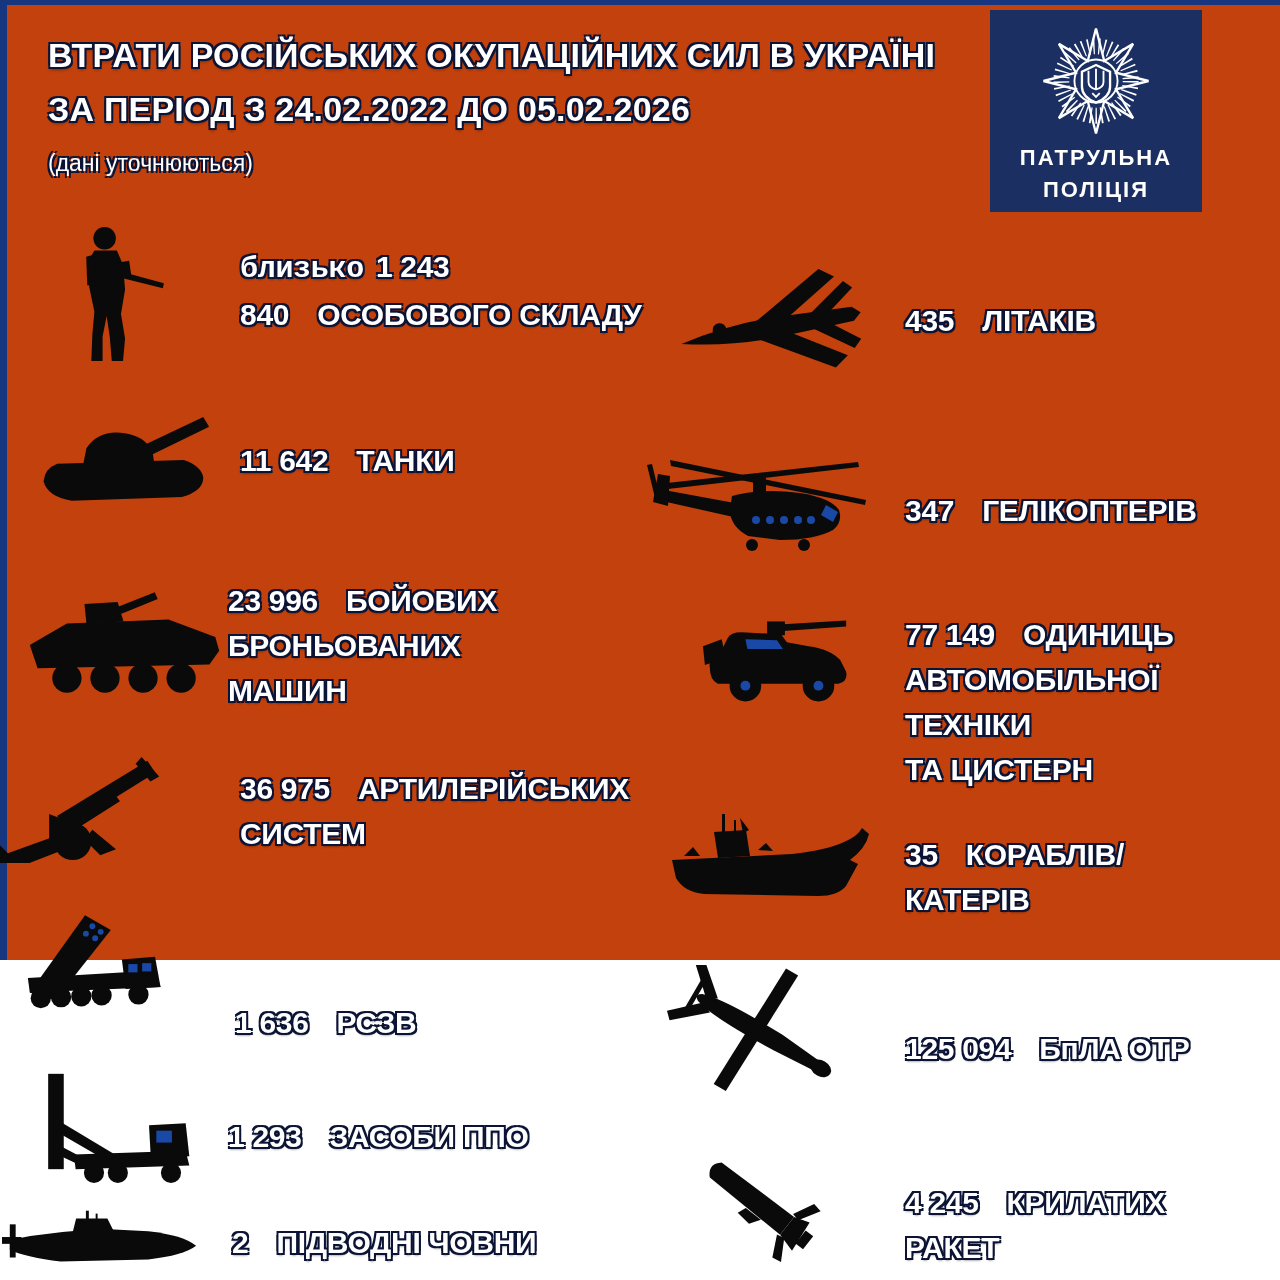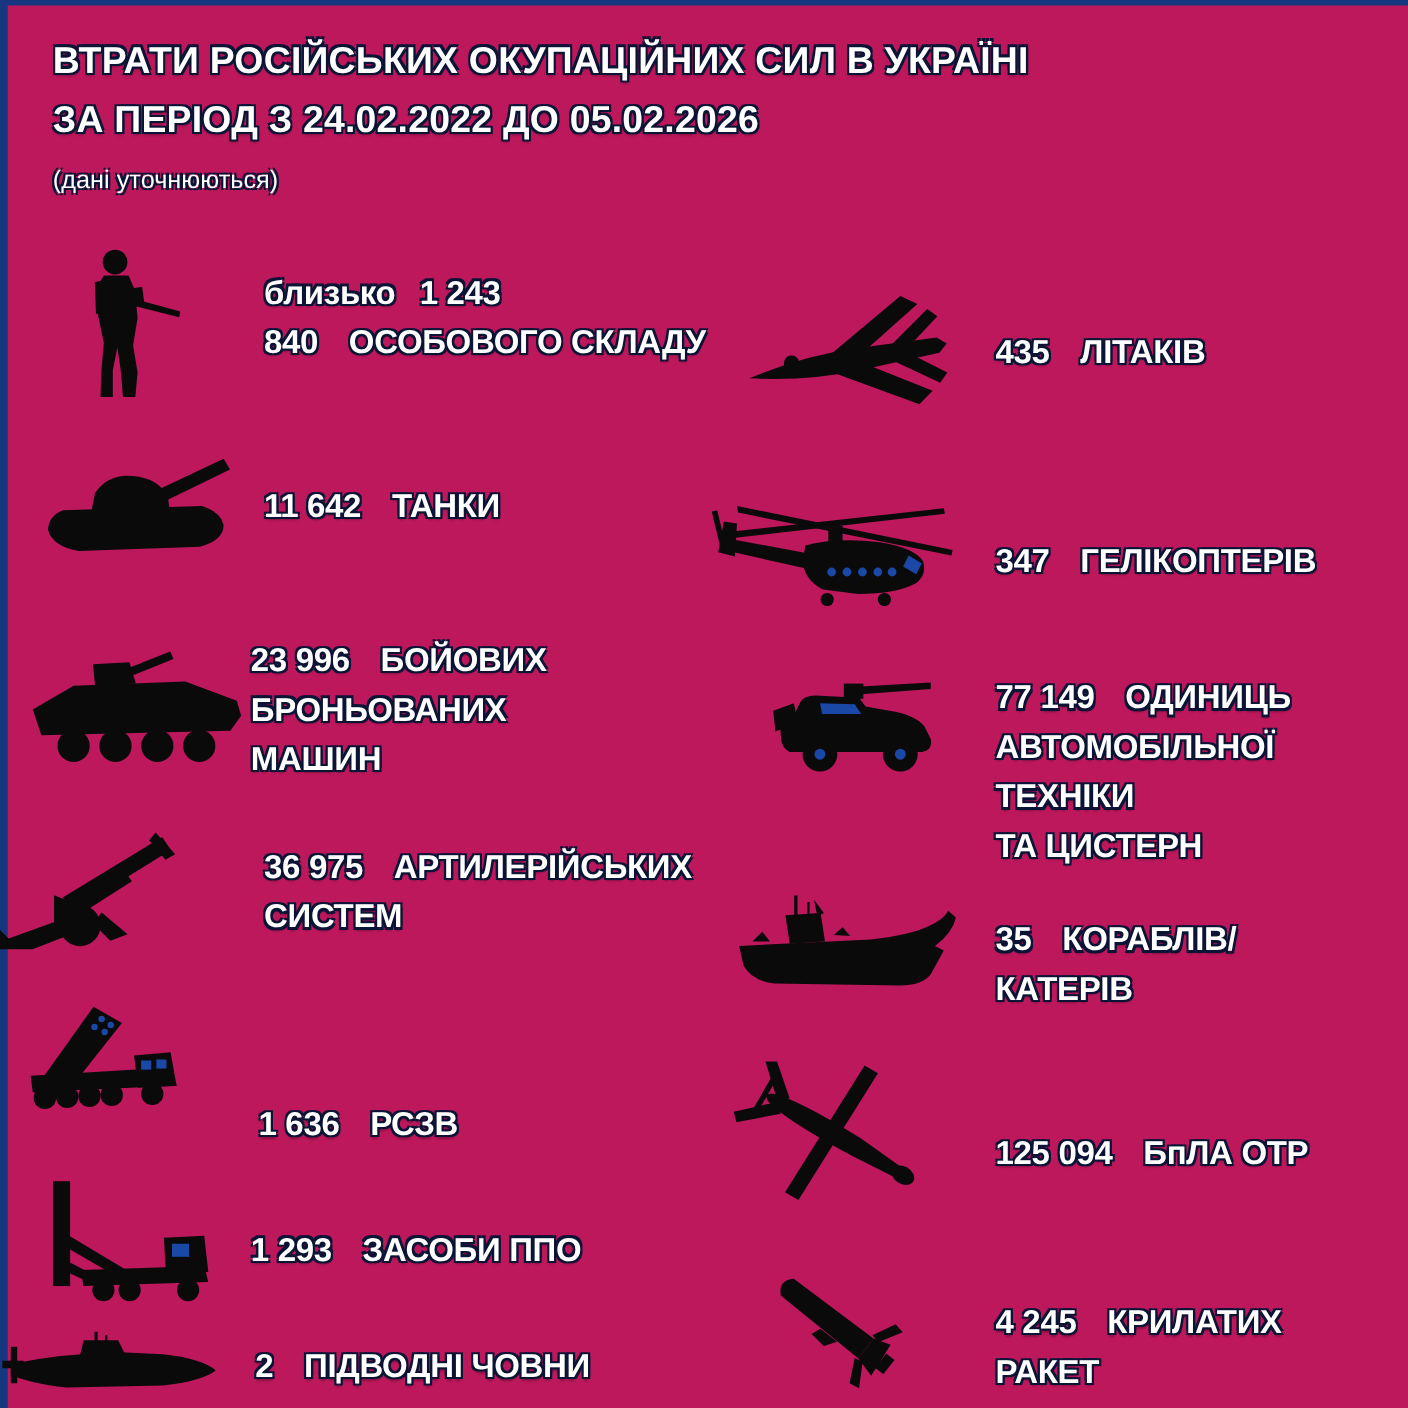--- a/index.html
+++ b/index.html
@@ -1,49 +1,65 @@
 <!DOCTYPE html>
 <html><head>
 <meta charset="utf-8">
 <style>
   html,body{margin:0;padding:0;}
   body{width:1280px;height:1280px;overflow:hidden;
        font-family:"Liberation Sans","DejaVu Sans",sans-serif;}
-  .page{position:relative;width:1280px;height:1280px;background:#be185d;
+  .page{position:relative;width:1280px;height:960px;background:#c2410c;
         box-shadow:inset 7px 0 0 #16377f, inset 0 5px 0 #16377f;}
   .stat{display:contents;}
   .title{position:absolute;left:48px;top:28px;width:960px;color:#fff;font-weight:bold;
          font-size:34px;line-height:54px;letter-spacing:.2px;
          text-shadow:-2px -2px 0 #0b1434,2px -2px 0 #0b1434,-2px 2px 0 #0b1434,2px 2px 0 #0b1434,0 3px 3px rgba(0,0,0,.35);}
   .note{position:absolute;left:48px;top:150px;color:#fff;font-weight:normal;font-size:23px;
         text-shadow:-2px -2px 0 #0b1434,2px -2px 0 #0b1434,-2px 2px 0 #0b1434,2px 2px 0 #0b1434;}
   .stat-icon{position:absolute;}
   .stat-icon svg{width:100%;height:100%;display:block;}
   .ink{fill:#0a0a0a;}
   .cut{fill:#1a48a6;}
   .stat-text{position:absolute;color:#fff;font-weight:bold;font-size:30px;line-height:45px;
         letter-spacing:-0.3px;width:420px;
         text-shadow:-2px -2px 0 #0b1434,2px -2px 0 #0b1434,-2px 2px 0 #0b1434,2px 2px 0 #0b1434,0 3px 2px rgba(0,0,0,.3);}
-  .prefix{margin-right:22px;}
+  .prefix{margin-right:12px;font-family:Liberation Mono, monospace;}
   .count{margin-right:28px;}
   .label{white-space:pre-line;}
   .logo-box{position:absolute;left:990px;top:10px;width:212px;height:202px;background:#1b2f63;
         display:flex;flex-direction:column;align-items:center;}
   .logo-star{width:120px;height:122px;margin-top:10px;}
   .logo-name{color:#fff;font-weight:bold;font-size:22px;letter-spacing:2px;line-height:32px;text-align:center;}
 </style>
 </head>
 <body>
 
 <div class="page">
 
   <div class="title"><span>ВТРАТИ РОСІЙСЬКИХ ОКУПАЦІЙНИХ СИЛ В УКРАЇНІ</span><br><span>ЗА ПЕРІОД З 24.02.2022 ДО 05.02.2026</span></div>
   <div class="note">(дані уточнюються)</div>
 
   
+  <div class="logo-box">
+    <svg class="logo-star" viewBox="-64 -64 128 128">
+      <g fill="none" stroke="#ffffff">
+        <path stroke-width="2.5" d="M56,0 L21.3,8.8 L39.6,39.6 L8.8,21.3 L0,56 L-8.8,21.3 L-39.6,39.6 L-21.3,8.8 L-56,0 L-21.3,-8.8 L-39.6,-39.6 L-8.8,-21.3 L0,-56 L8.8,-21.3 L39.6,-39.6 L21.3,-8.8 Z"></path>
+        <circle r="37" stroke-width="17" stroke-dasharray="1.6 4.1"></circle>
+        <circle r="23" stroke-width="2"></circle>
+      </g>
+      <path d="M0,-17 L15,-10 V6 Q15,17 0,23 Q-15,17 -15,6 V-10 Z" fill="#1b2f63" stroke="#ffffff" stroke-width="2.5"></path>
+      <g fill="none" stroke="#ffffff" stroke-width="2">
+        <path d="M-8,-11 V1 Q-8,7 0,9 Q8,7 8,1 V-11"></path>
+        <path d="M0,-13 V9"></path>
+        <path d="M-4,13 L0,17 L4,13"></path>
+      </g>
+    </svg>
+    <div class="logo-name"><span>ПАТРУЛЬНА</span><br><span>ПОЛІЦІЯ</span></div>
+  </div>
 
   
   <div class="stat">
     <div class="stat-icon" style="left:64px;top:226px;width:116px;height:138px;">
       <svg viewBox="0 0 110 135" preserveAspectRatio="xMidYMid meet">
         <circle class="ink" cx="38" cy="12" r="11"></circle>
         <path class="ink" d="M28 24 L50 24 L56 38 L58 62 L54 86 L58 110 L56 132 L45 132 L43 108 L40 88 L36 108 L36 132 L25 132 L26 106 L28 84 L23 60 L21 36 Z"></path>
         <path class="ink" d="M20 30 L28 28 L30 58 L21 58 Z"></path>
         <path class="ink" d="M52 44 L96 56 L95 61 L51 50 Z"></path>
         <path class="ink" d="M50 36 L62 34 L64 48 L52 50 Z"></path>

